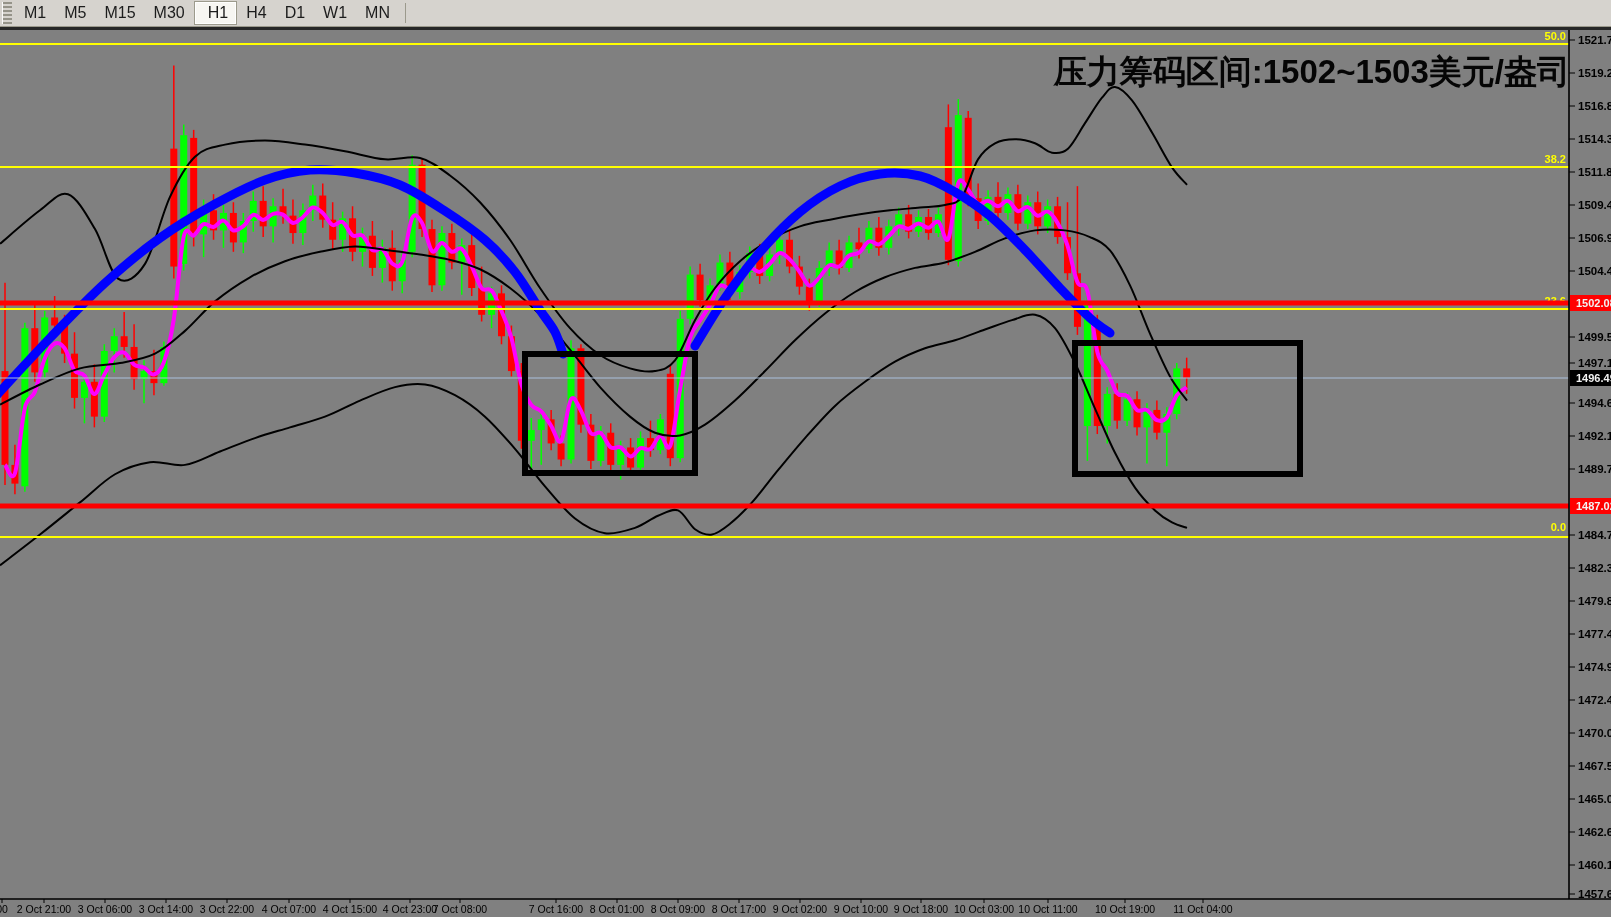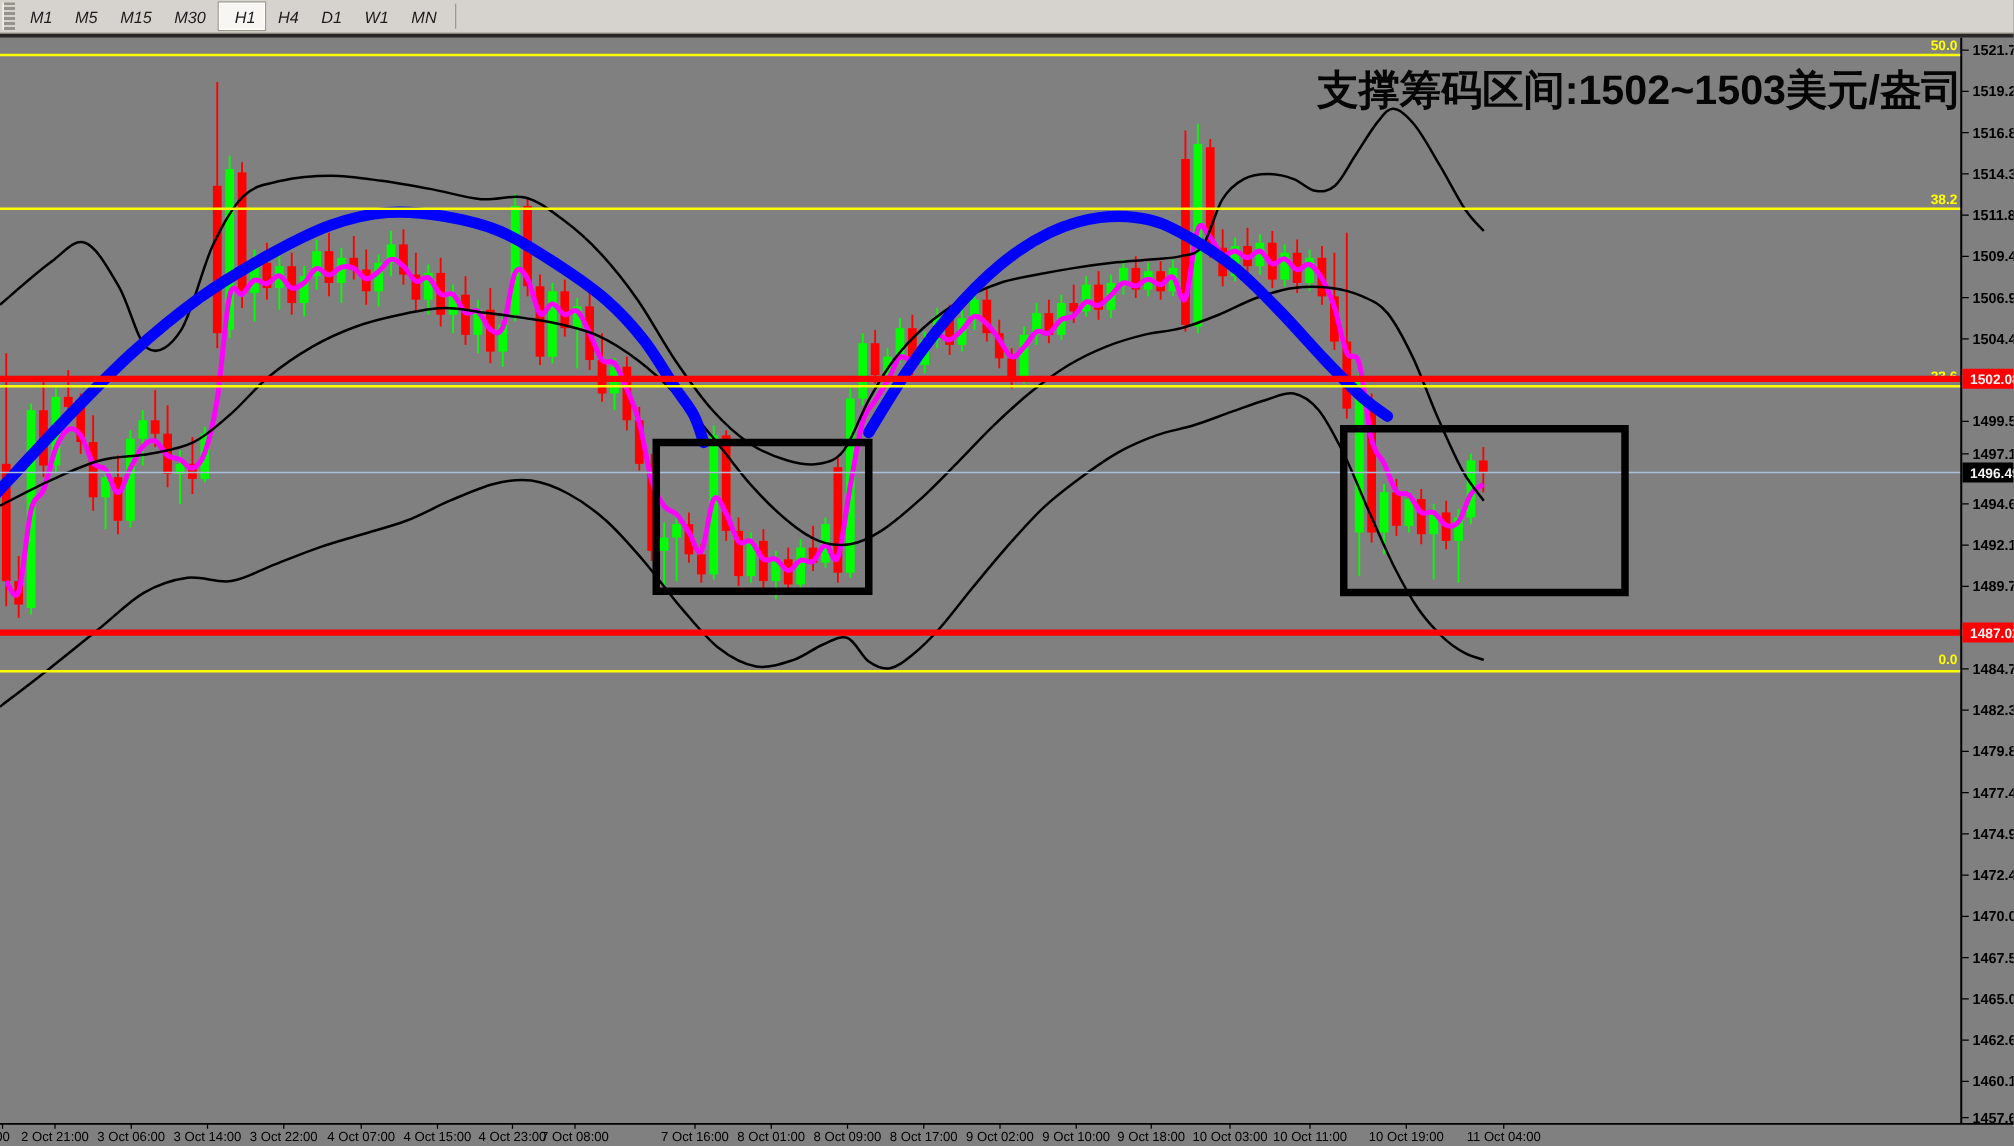--- a/index.html
+++ b/index.html
@@ -4,21 +4,21 @@
 <style>
   html,body{margin:0;padding:0;background:#808080;width:1611px;height:917px;overflow:hidden;
     font-family:"Liberation Sans","DejaVu Sans",sans-serif;-webkit-font-smoothing:antialiased;}
   #app{position:relative;width:1611px;height:917px;background:#808080;}
   
   #toolbar{position:absolute;left:0;top:0;width:1611px;height:26px;background:#d6d3ce;
     border-bottom:1px solid #9b998c;display:flex;align-items:stretch;}
   #grip{width:9px;margin:2px 3px 2px 2px;border-left:1px solid #fff;
     background:repeating-linear-gradient(to bottom,#8f8d82 0 2px,#d6d3ce 2px 4px);opacity:.9;}
   .tfbtn{display:flex;align-items:center;justify-content:center;padding:0 8px;margin:1px 0;
-    font-size:13px;color:#1c1c1c;border:1px solid transparent;cursor:default;user-select:none;font-style:italic;}
+    font-size:16px;color:#1c1c1c;border:1px solid transparent;cursor:default;user-select:none;}
   .tfbtn.active{background:#f7f6f2;border:1px solid #9c9a8c;box-shadow:inset 0 0 0 1px #ffffff;padding-left:13px;}
   #tb-end{border-left:1px solid #9b998c;margin-left:6px;height:20px;align-self:center;}
   #darkstrip{position:absolute;left:0;top:27px;width:1611px;height:3px;background:#272727;}
   
   #chart-area{position:absolute;left:0;top:30px;width:1611px;height:731px;}
   svg{display:block;}
   
   .bignote{position:absolute;right:41px;white-space:nowrap;color:#050505;
     font-weight:700;font-size:33px;line-height:34px;letter-spacing:0;}
   #note-res{top:55px;}
@@ -413,14 +413,14 @@
           <line x1="1048" y1="899" x2="1048" y2="903" stroke="#000" stroke-width="1"></line>
           <text x="1048" y="913" fill="#000000" font-size="10.5px" text-anchor="middle">10 Oct 11:00</text>
           <line x1="1125" y1="899" x2="1125" y2="903" stroke="#000" stroke-width="1"></line>
           <text x="1125" y="913" fill="#000000" font-size="10.5px" text-anchor="middle">10 Oct 19:00</text>
           <line x1="1203" y1="899" x2="1203" y2="903" stroke="#000" stroke-width="1"></line>
           <text x="1203" y="913" fill="#000000" font-size="10.5px" text-anchor="middle">11 Oct 04:00</text>
         </g>
       </svg>
   </div>
 
-  <div class="bignote" id="note-res">支撑筹码区间:1502~1503美元/盎司</div>
+  <div class="bignote" id="note-res">压力筹码区间:1502~1503美元/盎司</div>
 </div>
 
 </body></html>

